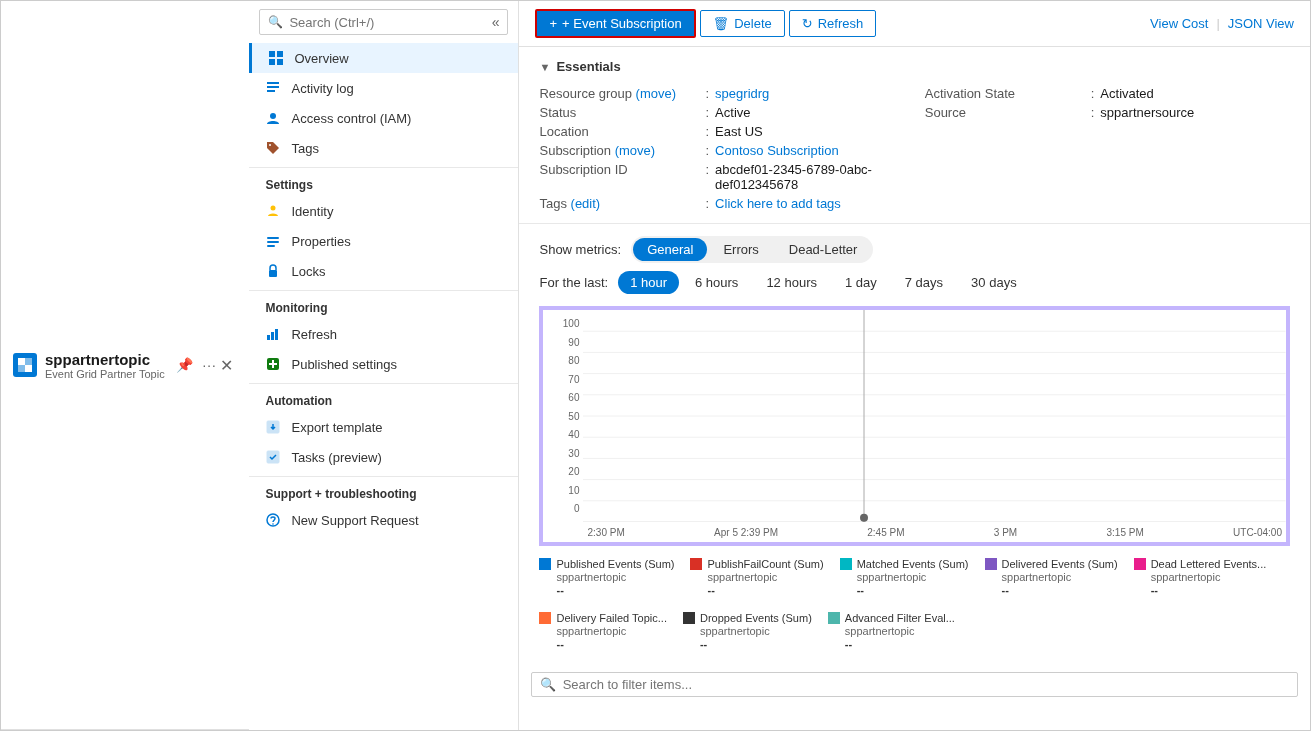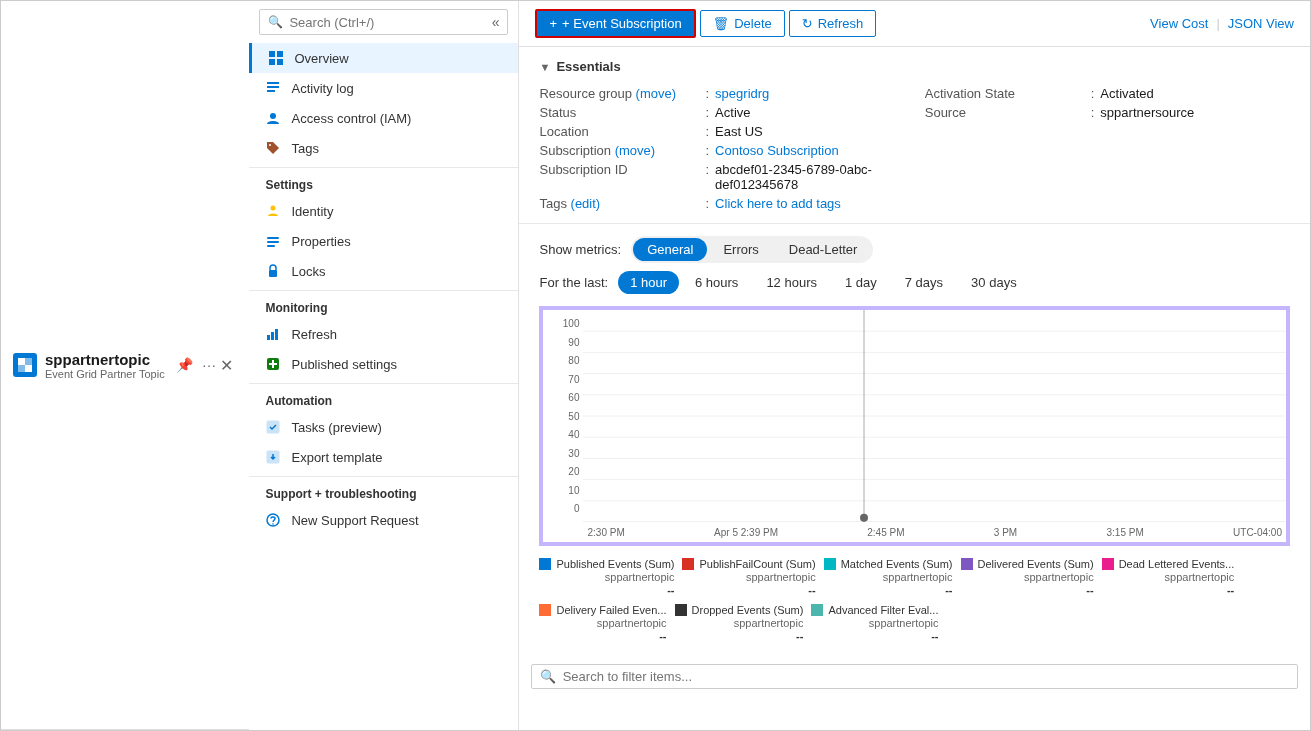--- a/index.html
+++ b/index.html
@@ -46,21 +46,21 @@
     .metrics-tab { padding: 4px 14px; border-radius: 20px; cursor: pointer; font-size: 13px; color: #333; }
     .metrics-tab.active { background: #0078d4; color: white; }
     .time-tabs { display: flex; align-items: center; gap: 4px; }
     .time-label { color: #333; font-size: 13px; margin-right: 6px; }
     .time-tab { padding: 4px 12px; border-radius: 20px; cursor: pointer; font-size: 13px; color: #333; }
     .time-tab.active { background: #0078d4; color: white; }
     .chart-area { border: 4px solid #c4b5fd; margin-bottom: 8px; position: relative; height: 240px; background: #fff; overflow: hidden; }
     .chart-y-axis { position: absolute; left: 0; top: 0; bottom: 20px; width: 40px; display: flex; flex-direction: column; justify-content: space-between; padding: 8px 4px; }
     .chart-y-label { font-size: 10px; color: #666; text-align: right; }
     .chart-x-label { font-size: 10px; color: #666; }
-    .legend-area { display: flex; gap: 8px; flex-wrap: wrap; padding: 4px 0; text-align: right; }
+    .legend-area { display: flex; gap: 16px; flex-wrap: wrap; padding: 4px 0; }
     .legend-item { display: flex; flex-direction: column; gap: 1px; }
     .legend-header { display: flex; align-items: center; gap: 5px; }
     .legend-color { width: 12px; height: 12px; border-radius: 0; flex-shrink: 0; }
     .legend-name { font-size: 11px; color: #333; }
     .legend-sub { font-size: 11px; color: #666; padding-left: 17px; }
     .legend-value { font-size: 11px; color: #333; padding-left: 17px; font-weight: 600; }
     .bottom-search { display: flex; align-items: center; border: 1px solid #ccc; margin: 6px 12px; padding: 4px 8px; gap: 6px; border-radius: 2px; }
     .bottom-search input { border: none; outline: none; font-size: 13px; flex: 1; color: #333; }
     .title-col { display: flex; flex-direction: column; }
     svg.chart-svg { width: 100%; height: 100%; }
@@ -190,33 +190,33 @@
             </svg>
         </div>
         <span>Published settings</span>
       </div>
 
       <div class="section-label">Automation</div>
       <div class="nav-item">
         <div class="nav-icon">
           <svg width="14" height="14" viewBox="0 0 14 14">
               <rect x="1" y="1" width="12" height="12" rx="1" fill="#0078d4" opacity="0.2" stroke="#0078d4" stroke-width="1"></rect>
+              <path d="M7 4 v5 M5 7 l2 2 2-2" stroke="#0078d4" stroke-width="1.5" fill="none"></path>
+            </svg>
+        </div>
+        <span>Export template</span>
+      </div>
+      <div class="nav-item">
+        <div class="nav-icon">
+          <svg width="14" height="14" viewBox="0 0 14 14">
+              <rect x="1" y="1" width="12" height="12" rx="1" fill="#0078d4" opacity="0.2" stroke="#0078d4" stroke-width="1"></rect>
               <path d="M4 7 l2 2 4-4" stroke="#0078d4" stroke-width="1.5" fill="none"></path>
             </svg>
         </div>
         <span>Tasks (preview)</span>
-      </div>
-      <div class="nav-item">
-        <div class="nav-icon">
-          <svg width="14" height="14" viewBox="0 0 14 14">
-              <rect x="1" y="1" width="12" height="12" rx="1" fill="#0078d4" opacity="0.2" stroke="#0078d4" stroke-width="1"></rect>
-              <path d="M7 4 v5 M5 7 l2 2 2-2" stroke="#0078d4" stroke-width="1.5" fill="none"></path>
-            </svg>
-        </div>
-        <span>Export template</span>
       </div>
 
       <div class="section-label">Support + troubleshooting</div>
       <div class="nav-item">
         <div class="nav-icon">
           <svg width="14" height="14" viewBox="0 0 14 14">
               <circle cx="7" cy="7" r="6" fill="none" stroke="#0078d4" stroke-width="1.5"></circle>
               <path d="M5 5.5 c0-2 4-2 4 0 c0 1.5-2 2-2 3.5" stroke="#0078d4" stroke-width="1.5" fill="none"></path>
               <circle cx="7" cy="11" r="0.8" fill="#0078d4"></circle>
             </svg>
@@ -407,21 +407,21 @@
       <div class="legend-header">
         <div class="legend-color" style="background:#e91e8c;"></div>
         <span class="legend-name">Dead Lettered Events...</span>
       </div>
       <div class="legend-sub">sppartnertopic</div>
       <div class="legend-value">--</div>
     </div>
               <div class="legend-item">
       <div class="legend-header">
         <div class="legend-color" style="background:#ff6b35;"></div>
-        <span class="legend-name">Delivery Failed Even...</span>
+        <span class="legend-name">Delivery Failed Topic...</span>
       </div>
       <div class="legend-sub">sppartnertopic</div>
       <div class="legend-value">--</div>
     </div>
               <div class="legend-item">
       <div class="legend-header">
         <div class="legend-color" style="background:#333333;"></div>
         <span class="legend-name">Dropped Events (Sum)</span>
       </div>
       <div class="legend-sub">sppartnertopic</div>

